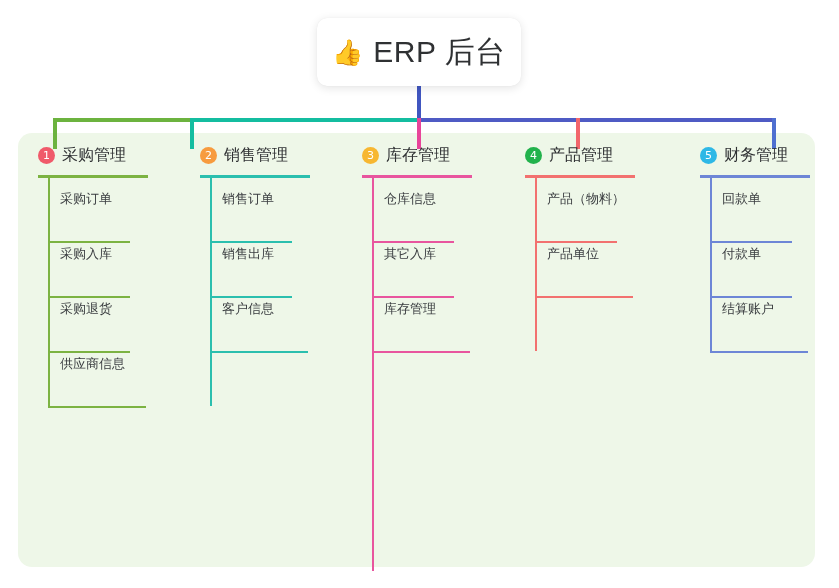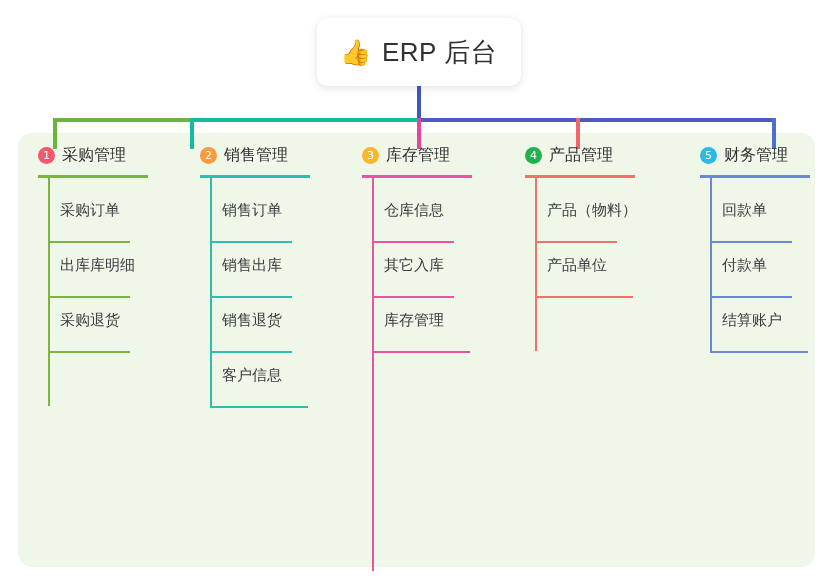--- a/index.html
+++ b/index.html
@@ -31,21 +31,21 @@
     justify-content: center;
     gap: 10px;
     z-index: 5;
   }
   #title-card .thumb {
     font-size: 25px;
     line-height: 1;
     display: inline-block;
   }
   #title-card .ttxt {
-    font-size: 26px;
+    font-size: 30px;
     color: #2f3133;
     letter-spacing: 0.5px;
     white-space: nowrap;
   }
 
   
   .conn {
     position: absolute;
     z-index: 1;
   }
@@ -143,22 +143,22 @@
     padding-top: 11px;
   }
   .item {
     position: relative;
     height: 55px;
     box-sizing: border-box;
   }
   .item-label {
     position: absolute;
     left: 42px;
-    top: 13px;
-    font-size: 15px;
+    top: 2px;
+    font-size: 13px;
     color: #3a3d40;
     white-space: nowrap;
   }
   .item-rule {
     position: absolute;
     left: 30px;
     bottom: 0;
     height: 2px;
     width: 82px;
   }
@@ -193,50 +193,50 @@
         <span class="head-label">采购管理</span>
       </div>
       <div class="head-rule" style="background: rgb(124, 179, 66);"></div>
       <div class="spine" style="background: rgb(124, 179, 66); height: 231px;"></div>
       <div class="items">
         <div class="item">
           <span class="item-label">采购订单</span>
           <div class="item-rule" style="background: rgb(124, 179, 66);"></div>
         </div>
         <div class="item">
-          <span class="item-label">出库库明细</span>
+          <span class="item-label">采购入库</span>
           <div class="item-rule" style="background: rgb(124, 179, 66);"></div>
         </div>
         <div class="item">
           <span class="item-label">采购退货</span>
           <div class="item-rule" style="background: rgb(124, 179, 66);"></div>
         </div>
+        <div class="item">
+          <span class="item-label">供应商信息</span>
+          <div class="item-rule" style="background: rgb(124, 179, 66); width: 98px;"></div>
+        </div>
       </div>
     </div>
     <div class="column" style="left: 162px;">
       <div class="col-head">
         <span class="badge" style="background: rgb(247, 155, 62);">2</span>
         <span class="head-label">销售管理</span>
       </div>
       <div class="head-rule" style="background: rgb(43, 191, 174);"></div>
       <div class="spine" style="background: rgb(43, 191, 174); height: 231px;"></div>
       <div class="items">
         <div class="item">
           <span class="item-label">销售订单</span>
           <div class="item-rule" style="background: rgb(43, 191, 174);"></div>
         </div>
         <div class="item">
           <span class="item-label">销售出库</span>
           <div class="item-rule" style="background: rgb(43, 191, 174);"></div>
         </div>
         <div class="item">
-          <span class="item-label">销售退货</span>
-          <div class="item-rule" style="background: rgb(43, 191, 174);"></div>
-        </div>
-        <div class="item">
           <span class="item-label">客户信息</span>
           <div class="item-rule" style="background: rgb(43, 191, 174); width: 98px;"></div>
         </div>
       </div>
     </div>
     <div class="column" style="left: 324px;">
       <div class="col-head">
         <span class="badge" style="background: rgb(247, 183, 49);">3</span>
         <span class="head-label">库存管理</span>
       </div>

